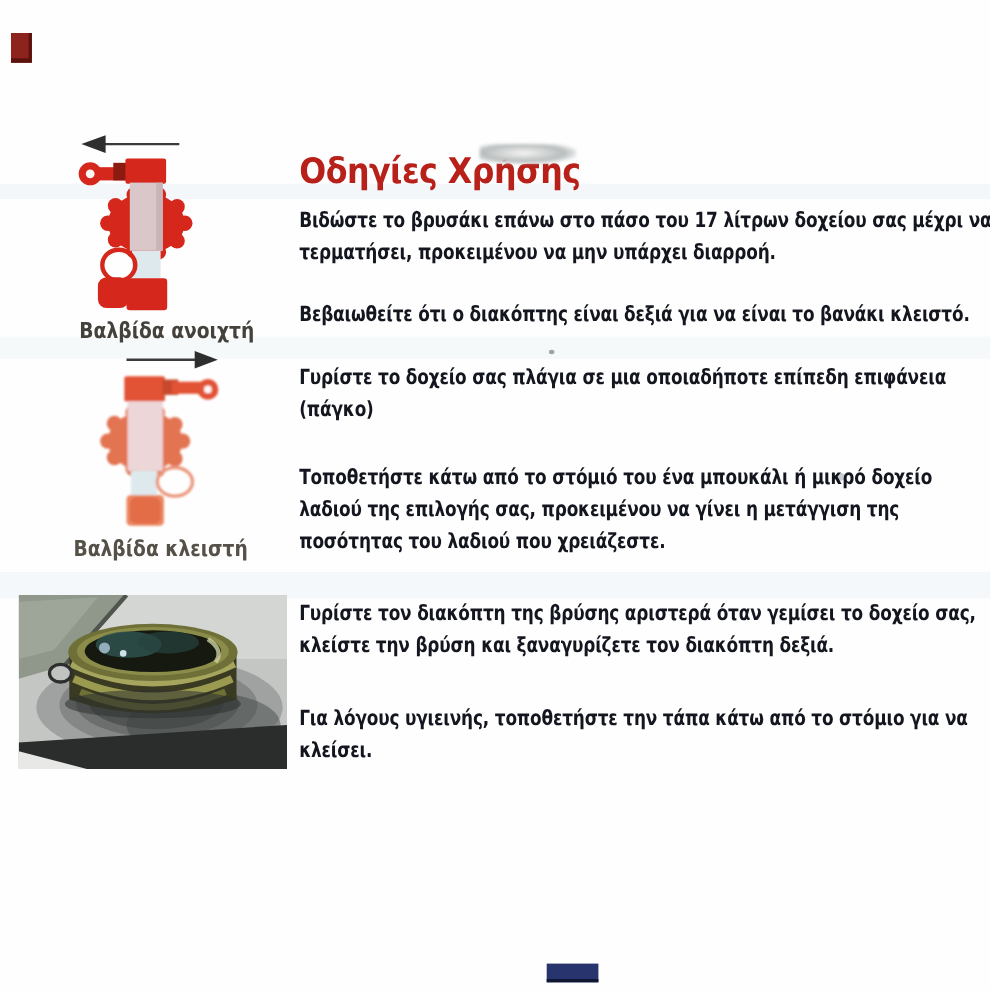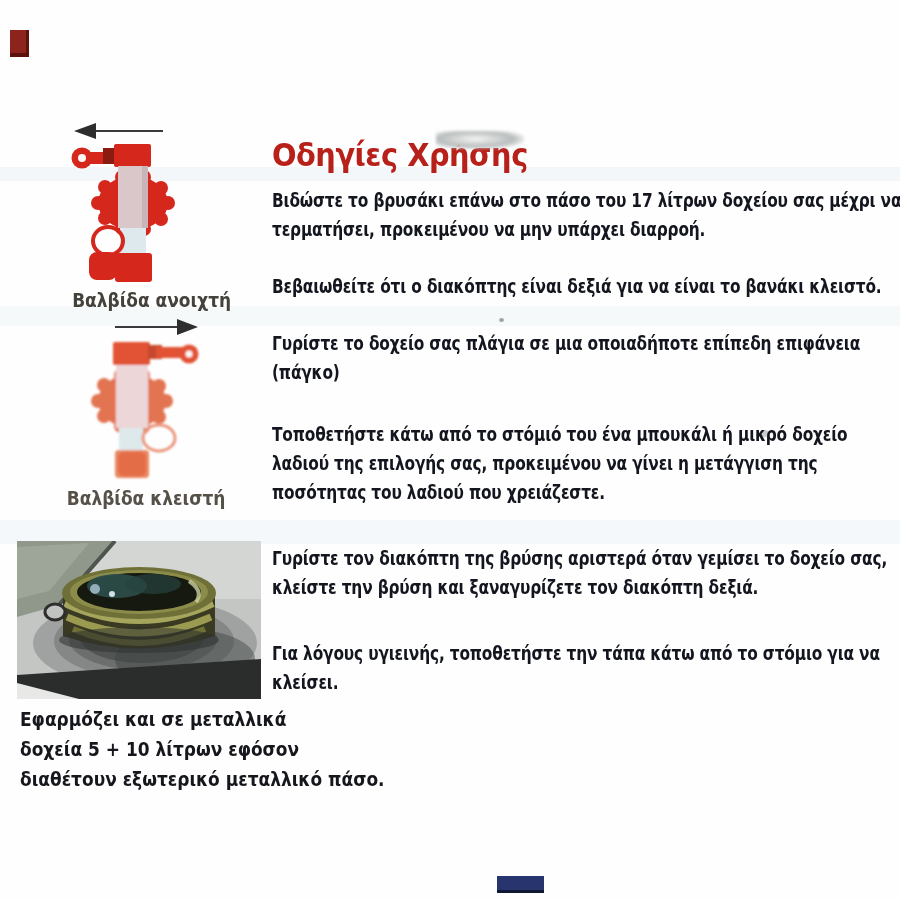--- a/index.html
+++ b/index.html
@@ -191,25 +191,20 @@
       <circle cx="95" cy="53" r="3" fill="#cfe0e8"></circle>
       <path d="M172,40 Q187,50 179,61" stroke="#c9cf9f" stroke-width="4" fill="none" opacity=".8"></path>
 
       <ellipse cx="38" cy="71" rx="10" ry="8" fill="#c0c3c0" stroke="#2e2e2e" stroke-width="3"></ellipse>
 
       <path d="M0,134 L244,118 L244,158 L0,158 Z" fill="#2b2d2c"></path>
       <path d="M0,142 L62,158 L0,158 Z" fill="#e8e9e7"></path>
     </svg>
   </div>
 
-  <div class="caption">
-    <div class="cline">Εφαρμόζει και σε μεταλλικά</div>
-    <div class="cline">δοχεία 5 + 10 λίτρων εφόσον</div>
-    <div class="cline">διαθέτουν εξωτερικό μεταλλικό πάσο.</div>
-  </div>
 
   <div class="title">Οδηγίες Χρήσης</div>
   <div class="title-smudge"></div>
 
   <div class="para p1">
     <div class="tline">Βιδώστε το βρυσάκι επάνω στο πάσο του 17 λίτρων δοχείου σας μέχρι να</div>
     <div class="tline">τερματήσει, προκειμένου να μην υπάρχει διαρροή.</div>
   </div>
 
   <div class="para p2">

